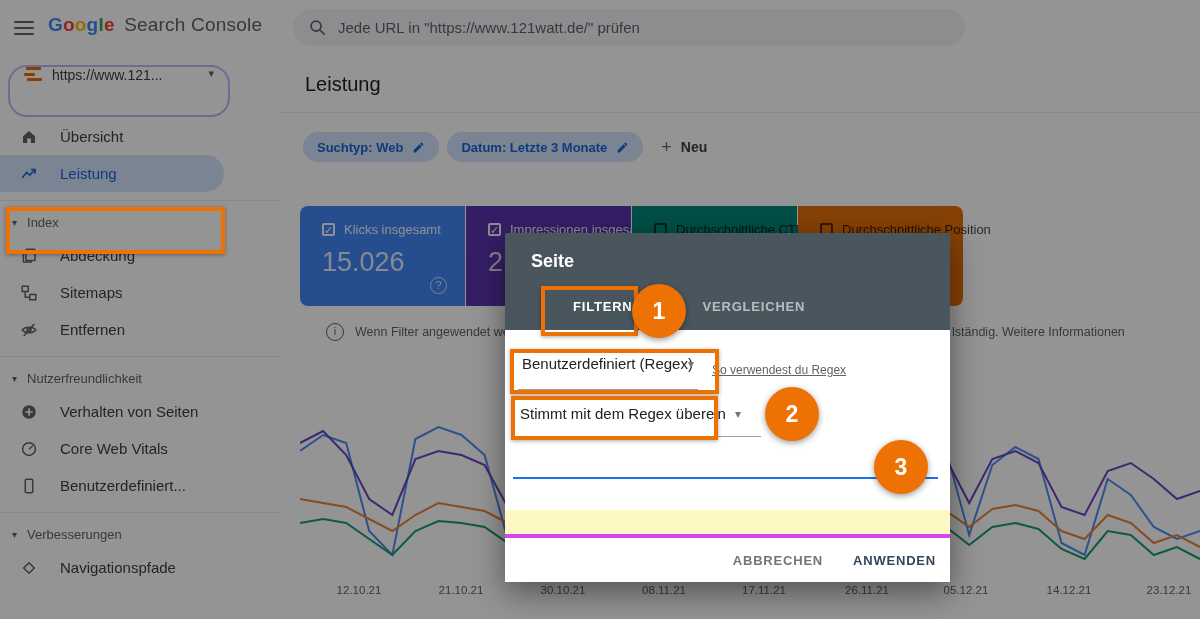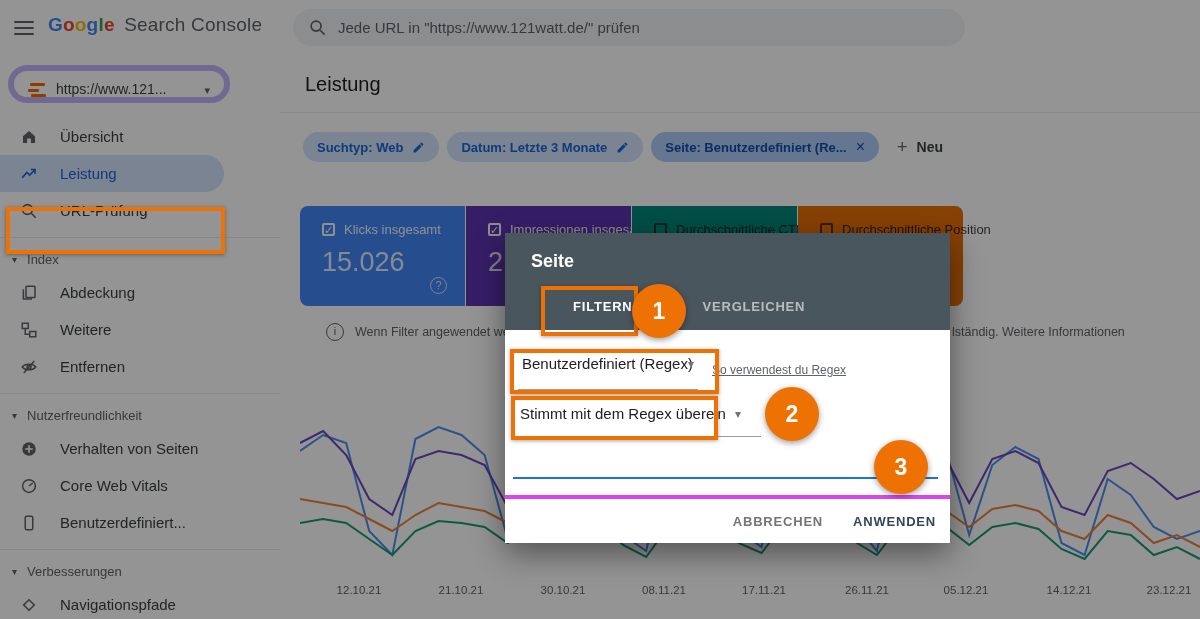--- a/index.html
+++ b/index.html
@@ -14,21 +14,21 @@
   .hamburger span { display:block; height:2px; background:#5f6368; margin-bottom:4px; border-radius:1px; }
   .logo { position:absolute; left:48px; top:14px; font-size:19px; letter-spacing:.2px; }
   .logo .g { font-weight:bold; }
   .logo .console { color:#5f6368; margin-left:4px; }
   .searchpill { position:absolute; left:293px; top:9px; width:672px; height:37px; background:#f1f3f4; border-radius:19px; display:flex; align-items:center; padding:0 16px; gap:12px; }
   .searchpill svg { flex:none; }
   .searchpill input { border:0; outline:0; background:transparent; width:100%; font-size:15px; color:#3c4043; font-family:inherit; }
   .searchpill input::placeholder { color:#5f6368; opacity:1; }
   
   .sidebar { position:absolute; left:0; top:56px; width:280px; height:563px; background:#fff; }
-  .proppill { position:absolute; left:8px; top:9px; width:222px; height:38px; border:6px solid #c4b5fd; border-radius:19px; display:flex; align-items:flex-end; padding:0 14px; gap:10px; cursor:pointer; background:#fff; }
+  .proppill { position:absolute; left:8px; top:9px; width:222px; height:52px; border:2px solid #c4b5fd; border-radius:19px; display:flex; align-items:flex-start; padding:0 14px; gap:10px; cursor:pointer; background:#fff; }
   .proppill .plabel { font-size:14px; color:#3c4043; flex:1; white-space:nowrap; }
   .proppill .caret { color:#5f6368; font-size:11px; }
   .plogo { width:18px; height:14px; display:flex; flex-direction:column; justify-content:space-between; }
   .plogo i { display:block; height:3px; background:#ef6c00; border-radius:1px; }
   .plogo i:nth-child(1){width:15px; margin-left:2px;} .plogo i:nth-child(2){width:11px;} .plogo i:nth-child(3){width:15px; margin-left:3px;}
   .nav { position:absolute; top:62px; left:0; width:280px; }
   .nav-item { height:37px; display:flex; align-items:center; gap:22px; padding-left:20px; font-size:15px; color:#3c4043; cursor:pointer; position:relative; }
   .nav-item svg { color:#5f6368; flex:none; }
   .nav-item.selected { background:#d2e3fc; color:#1967d2; border-radius:0 19px 19px 0; margin-right:56px; }
   .nav-item.selected svg { color:#1967d2; }
@@ -63,21 +63,21 @@
   .infobar .t-left { position:absolute; left:75px; top:7px; white-space:nowrap; }
   .infobar .t-right { position:absolute; left:672px; top:7px; white-space:nowrap; }
   .infobar a { color:#5f6368; cursor:pointer; }
   
   .chart { position:absolute; left:20px; top:309px; width:900px; height:215px; }
   .xlabels { position:absolute; left:20px; top:528px; width:900px; height:16px; }
   .xlabel { position:absolute; top:0; transform:translateX(-50%); font-size:11.5px; color:#5f6368; white-space:nowrap; }
   
   .backdrop { position:absolute; left:0; top:0; width:1200px; height:619px; background:rgba(0,0,0,.42); z-index:50; }
   
-  .dialog { position:absolute; left:505px; top:233px; width:445px; height:310px; z-index:100; box-shadow:0 10px 30px rgba(0,0,0,.45); background:#fef9c3; }
+  .dialog { position:absolute; left:505px; top:233px; width:445px; height:349px; z-index:100; box-shadow:0 10px 30px rgba(0,0,0,.45); background:#fef9c3; }
   .dlg-header { position:absolute; left:0; top:0; width:445px; height:97px; background:#4a565e; }
   .dlg-title { position:absolute; left:26px; top:18px; font-size:18px; font-weight:bold; color:#fff; }
   .dlg-tabs { position:absolute; left:46px; bottom:0; display:flex; }
   .dlg-tab { height:46px; line-height:46px; padding:0 22px; font-size:13px; font-weight:bold; letter-spacing:.8px; color:rgba(255,255,255,.6); cursor:pointer; }
   .dlg-tab.active { color:#fff; }
   .dlg-tab.second { margin-left:26px; }
   .dlg-body { position:absolute; left:0; top:97px; width:445px; height:180px; background:#fff; }
   .sel1 { position:absolute; left:17px; top:25px; font-size:15px; color:#202124; cursor:pointer; white-space:nowrap; }
   .arrow1 { position:absolute; left:183px; top:27px; color:#757575; font-size:12px; }
   .uline1 { position:absolute; left:13px; top:59px; width:180px; border-top:1px solid #9e9e9e; }
@@ -135,46 +135,39 @@
         </svg>
       <span>Übersicht</span>
     </div>
     <div class="nav-item selected">
       <svg width="18" height="18" viewBox="0 0 24 24" fill="none" stroke="currentColor" stroke-width="2.2">
           <path d="M3 17 L9 10 L13 13.5 L20 6"></path>
           <path d="M14.5 6 H20 V11.5"></path>
         </svg>
       <span>Leistung</span>
     </div>
-    <div class="nav-item">
-      <svg width="18" height="18" viewBox="0 0 24 24" fill="none" stroke="currentColor" stroke-width="2.2">
-          <circle cx="10" cy="10" r="6.5"></circle>
-          <line x1="15" y1="15" x2="21" y2="21"></line>
-        </svg>
-      <span>URL-Prüfung</span>
-    </div>
     <div class="nav-divider"></div>
     <div class="nav-section">
       <span class="caret">▾</span>
       <span>Index</span>
     </div>
     <div class="nav-item">
       <svg width="18" height="18" viewBox="0 0 24 24" fill="none" stroke="currentColor" stroke-width="2">
           <rect x="8" y="3" width="12" height="15" rx="1"></rect>
           <path d="M4.5 7 V20 H16"></path>
         </svg>
       <span>Abdeckung</span>
     </div>
     <div class="nav-item">
       <svg width="18" height="18" viewBox="0 0 24 24" fill="none" stroke="currentColor" stroke-width="2">
           <rect x="3" y="3" width="8" height="7"></rect>
           <rect x="13" y="14" width="8" height="7"></rect>
           <path d="M7 10 V17.5 H13"></path>
         </svg>
-      <span>Weitere</span>
+      <span>Sitemaps</span>
     </div>
     <div class="nav-item">
       <svg width="18" height="18" viewBox="0 0 24 24" fill="none" stroke="currentColor" stroke-width="2">
           <path d="M3 12 C6.5 7 17.5 7 21 12 C17.5 17 6.5 17 3 12 Z"></path>
           <circle cx="12" cy="12" r="2.6"></circle>
           <line x1="5" y1="20" x2="19" y2="4"></line>
         </svg>
       <span>Entfernen</span>
     </div>
     <div class="nav-divider"></div>
@@ -225,24 +218,20 @@
       <span>Suchtyp: Web</span>
       <svg width="13" height="13" viewBox="0 0 24 24" fill="currentColor">
           <path d="M3 17.2 V21 h3.8 L17.8 10 14 6.2 Z M20.7 7.1 a1 1 0 0 0 0-1.4 L18.3 3.3 a1 1 0 0 0-1.4 0 L15 5.2 18.8 9 Z"></path>
         </svg>
     </div>
     <div class="chip">
       <span>Datum: Letzte 3 Monate</span>
       <svg width="13" height="13" viewBox="0 0 24 24" fill="currentColor">
           <path d="M3 17.2 V21 h3.8 L17.8 10 14 6.2 Z M20.7 7.1 a1 1 0 0 0 0-1.4 L18.3 3.3 a1 1 0 0 0-1.4 0 L15 5.2 18.8 9 Z"></path>
         </svg>
-    </div>
-    <div class="chip active">
-      <span>Seite: Benutzerdefiniert (Re...</span>
-      <span class="x">×</span>
     </div>
     <div class="newbtn">
       <span class="plus">+</span>
       <span>Neu</span>
     </div>
   </div>
 
   <div class="cards">
     <div class="card" style="background: rgb(66, 133, 244);">
       <div class="toprow">

